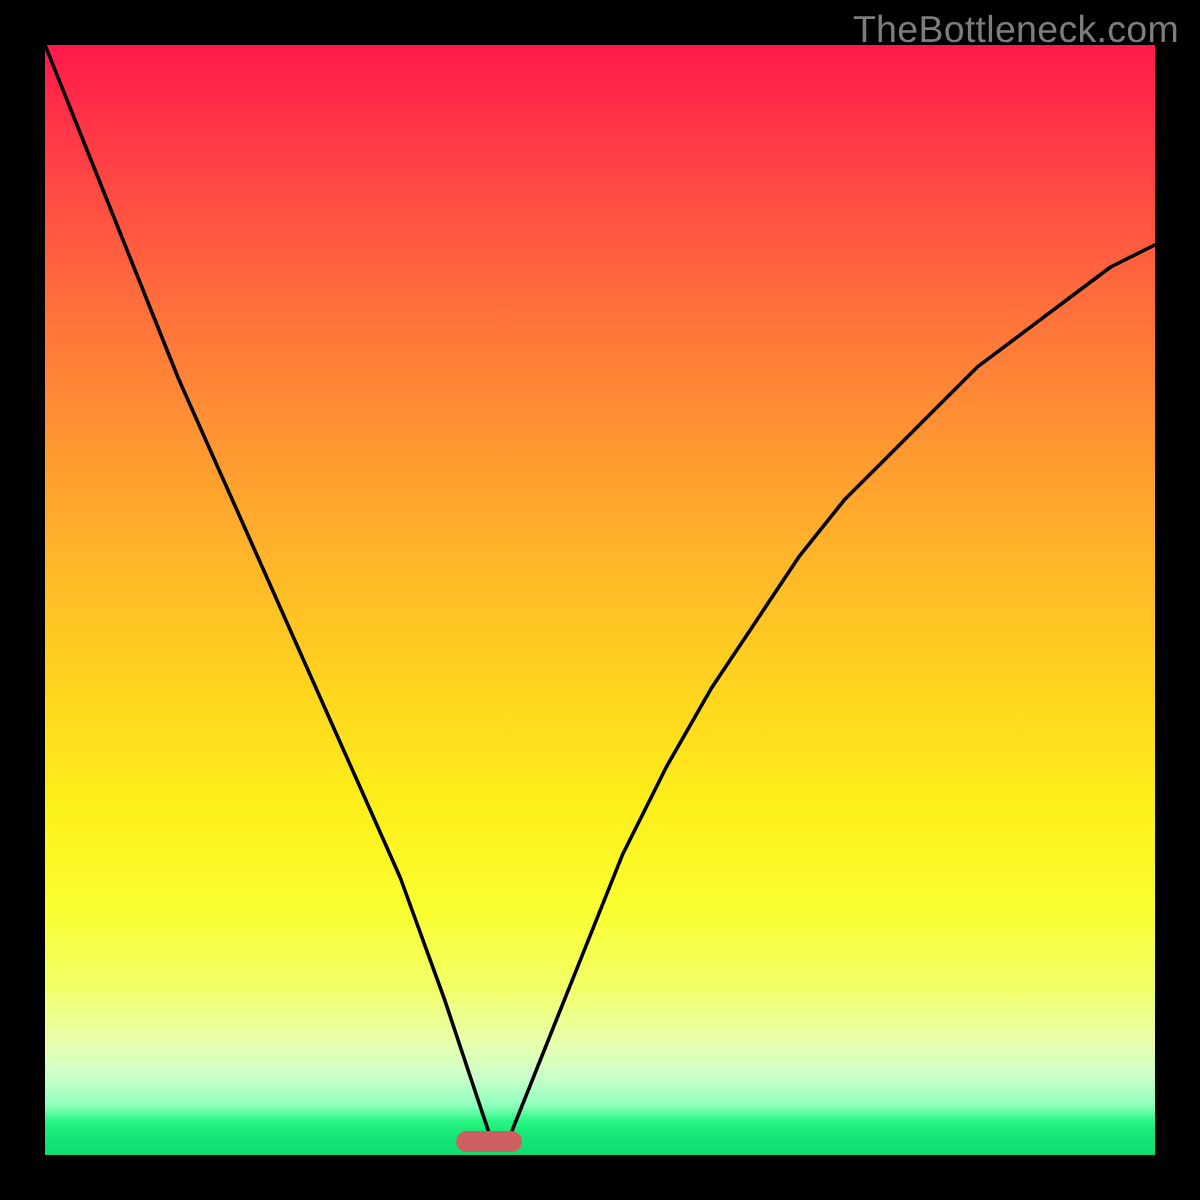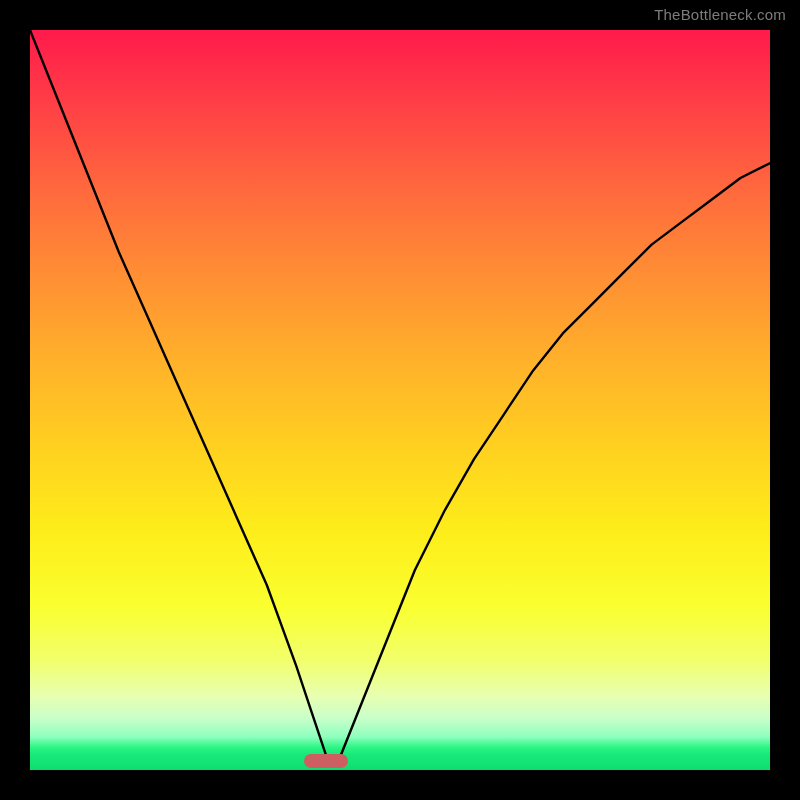--- a/index.html
+++ b/index.html
@@ -55,21 +55,21 @@
     width: 44px;
     height: 14px;
     border-radius: 7px;
     background: #cd5f63;
   }
   .watermark {
     position: absolute;
     top: 6px;
     right: 14px;
     color: #7d7d7d;
-    font-size: 15px;
+    font-size: 25px;
     font-weight: 500;
     letter-spacing: 0.2px;
   }
 </style>
 </head>
 <body>
 
 <div class="frame">
 
   <div class="plot">

